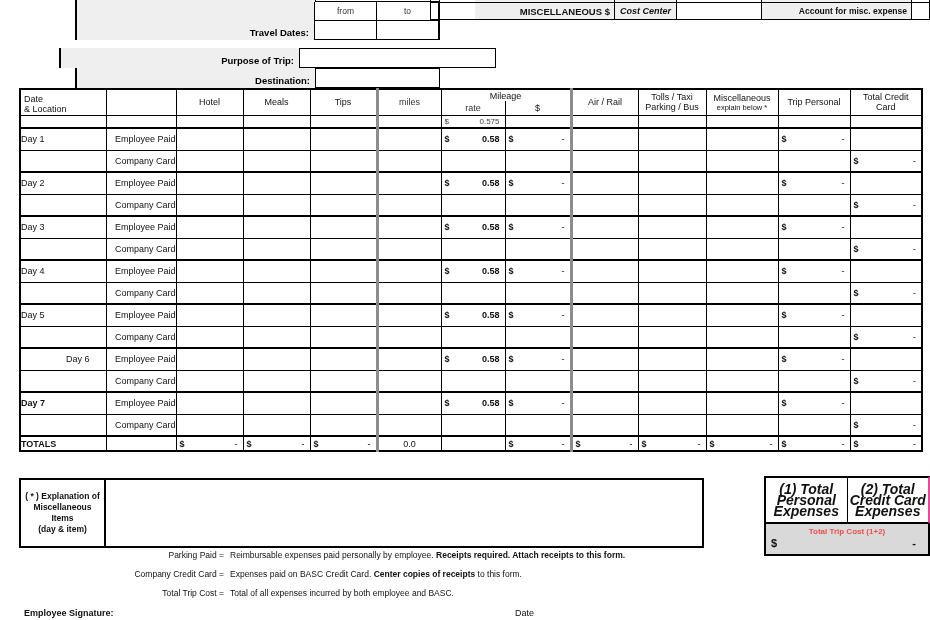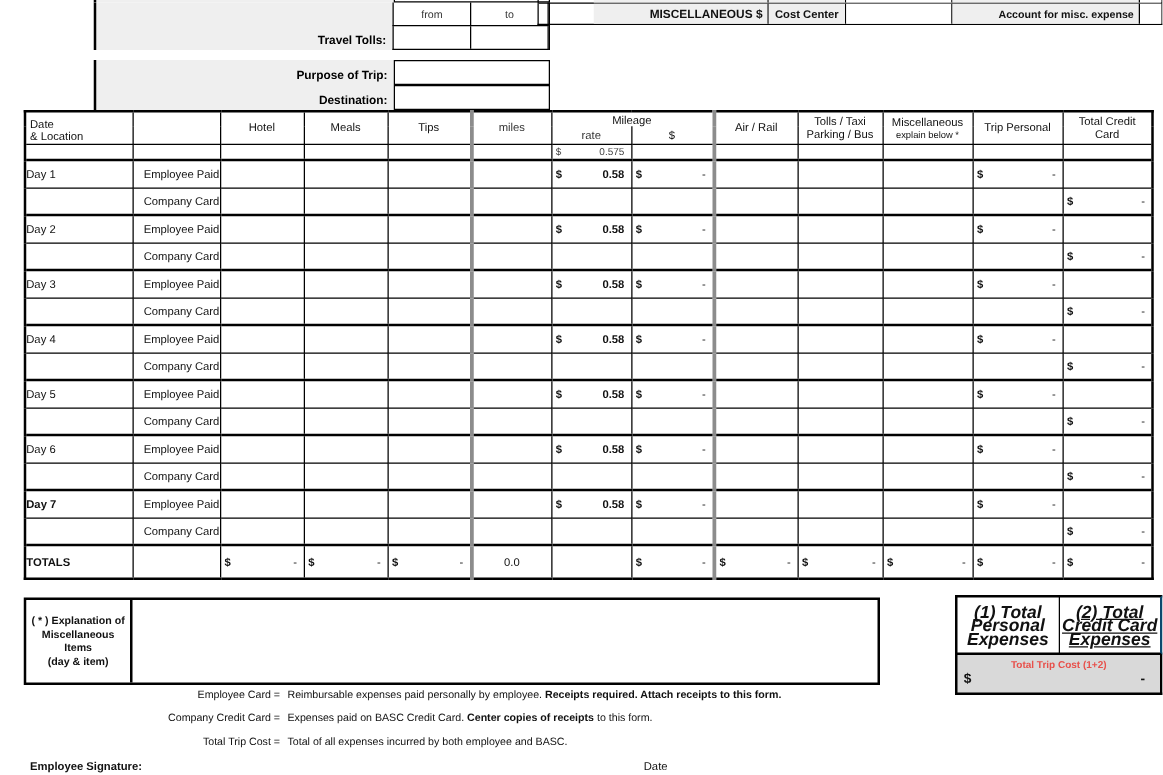--- a/index.html
+++ b/index.html
@@ -28,34 +28,34 @@
   #travel-dates-block { position:absolute; left:75px; top:2px; width:365px; height:38px; display:flex; }
   #travel-dates-block .tl-label { height:38px; border-bottom:0; }
   .td-grid { display:flex; flex-direction:column; width:125px; }
   .td-half { height:19px; border:1px solid #000; border-top:0; display:flex; }
   .td-cell { flex:1; border-right:1px solid #000; display:flex; align-items:center; justify-content:center; font-size:8.5px; color:#333; }
   .td-cell:last-child { border-right:0; }
   .td-blank { flex:1; border-right:1px solid #000; }
   .td-blank:last-child { border-right:0; }
   .td-tail { flex:1; border:1px solid #000; border-left:0; border-top:0;}
 
-  #purpose-row { position:absolute; left:75px; top:48px; display:flex; width:365px; height:20px;}
+  #purpose-row { position:absolute; left:59px; top:48px; display:flex; width:437px; height:20px;}
   #purpose-row .tl-label { height:20px; }
   #dest-row { position:absolute; left:75px; top:68px; display:flex; width:365px; height:20px;}
   #dest-row .tl-label { height:20px; }
 
   
   #top-right { position:absolute; left:430px; top:-14px; width:500px; }
   .tr-row { display:flex; height:17px; border:1px solid #000; border-top:0;padding-left:44px; }
   .tr-row:first-child { border-top:1px solid #000; }
   .tr-amtlabel { width:140px; background:#efefef; text-align:right; padding-right:4px;
      font-weight:bold; font-size:9.5px; display:flex; align-items:center; justify-content:flex-end;
      border-right:1px solid #000; }
   .tr-cc { width:62px; background:#efefef; font-weight:bold; font-size:9px;
-     display:flex; align-items:center; justify-content:center; border-right:1px solid #000; }
+     display:flex; align-items:center; justify-content:center; border-right:1px solid #000;font-style:italic; }
   .tr-in { width:85px; border-right:1px solid #000; background:#fff; }
   .tr-acct { width:150px; background:#efefef; font-weight:bold; font-size:8.5px;
      display:flex; align-items:center; justify-content:flex-end; padding-right:4px;
      border-right:1px solid #000; }
   .tr-in2 { flex:1; background:#fff; }
 
   
   #main-table {
     position:absolute; left:19px; top:88px;
     border-collapse:collapse;
@@ -98,21 +98,21 @@
     display:flex; flex-direction:column; align-items:center; justify-content:center;
     text-align:center; line-height:11px;
   }
   #expl-area { flex:1; }
 
   #sum-box { position:absolute; left:764px; top:476px; width:166px; height:114px; }
   .sum-top { display:flex; height:48px; }
   .sum-cell { flex:1; border:2px solid #000; border-right:1px solid #000;
      font-weight:bold; font-style:italic; font-size:14px; text-align:center;
      display:flex; align-items:center; justify-content:center; line-height:11px; background:#fff;}
-  .sum-cell:last-child { border-right:2px solid #0c4a6e; border-left:0;text-decoration:underline;}
+  .sum-cell:last-child { border-right:2px solid #ec4899; border-left:0;}
   .sum-bottom { height:32px; border:2px solid #000; border-top:0; background:#d9d9d9; position:relative;}
   #ttc-label { position:absolute; top:3px; left:0; right:0; text-align:center;
      color:#e8504b; font-weight:bold; font-size:8px; }
   #ttc-amt { position:absolute; bottom:5px; left:0; right:0; font-size:11px; font-weight:bold;}
   #ttc-amt .sym { float:left; padding-left:5px; }
   #ttc-amt .val { float:right; padding-right:12px; }
 
   
   #notes { position:absolute; left:0px; top:550px; width:700px; }
   .note { display:flex; margin-bottom:9px; font-size:8.5px; }
@@ -126,21 +126,21 @@
 </style>
 </head>
 <body>
 
 <div id="name-row">
   <div class="tl-label">NAME:</div>
   <div class="tl-field"></div>
 </div>
 
 <div id="travel-dates-block">
-  <div class="tl-label">Travel Tolls:</div>
+  <div class="tl-label">Travel Dates:</div>
   <div style="flex:1; display:flex;">
     <div class="td-grid">
       <div class="td-half">
         <div class="td-cell">from</div>
         <div class="td-cell">to</div>
       </div>
       <div class="td-half">
         <div class="td-blank"></div>
         <div class="td-blank"></div>
       </div>
@@ -487,21 +487,21 @@
         <td class="green"></td>
         <td class="gray-dark"></td>
         <td class="green thick-r">
           <div class="money">
             <span class="sym">$</span>
             <span class="val">-</span>
           </div>
         </td>
       </tr>
       <tr>
-        <td class="daycell thick-l thick-t" style="height:22px;">Day 6</td>
+        <td class="daycell thick-l thick-t" style="height:22px;padding-left:45px;">Day 6</td>
         <td class="green paylabel thick-t">Employee Paid</td>
         <td class="thick-t"></td>
         <td class="thick-t"></td>
         <td class="thick-t"></td>
         <td class="gray-sep thick-t"></td>
         <td class="thick-t">
           <div class="money">
             <span class="sym">$</span>
             <span class="val" style="font-weight:bold">0.58</span>
           </div>
@@ -587,21 +587,21 @@
         <td class="green"></td>
         <td class="gray-dark"></td>
         <td class="green thick-r">
           <div class="money">
             <span class="sym">$</span>
             <span class="val">-</span>
           </div>
         </td>
       </tr>
       <tr>
-        <td class="daycell thick-l thick-t thick-b" style="height:27px;font-weight:bold;vertical-align:middle;">TOTALS</td>
+        <td class="daycell thick-l thick-t thick-b" style="height:15px;font-weight:bold;vertical-align:middle;">TOTALS</td>
         <td class="lightgray thick-t thick-b"></td>
         <td class="thick-t thick-b">
           <div class="money">
             <span class="sym">$</span>
             <span class="val">-</span>
           </div>
         </td>
         <td class="thick-t thick-b">
           <div class="money">
             <span class="sym">$</span>
@@ -675,21 +675,21 @@
     <div id="ttc-label">Total Trip Cost (1+2)</div>
     <div id="ttc-amt">
       <span class="sym">$</span>
       <span class="val">-</span>
     </div>
   </div>
 </div>
 
 <div id="notes">
     <div class="note">
-      <div class="note-k">Employee Card  =</div>
+      <div class="note-k">Parking Paid  =</div>
       <div class="note-v">Reimbursable expenses paid personally by employee. <b>Receipts required. Attach receipts to this form.</b></div>
     </div>
     <div class="note">
       <div class="note-k">Company Credit Card  =</div>
       <div class="note-v">Expenses paid on BASC Credit Card. <b>Center copies of receipts</b> to this form.</div>
     </div>
     <div class="note">
       <div class="note-k">Total Trip Cost  =</div>
       <div class="note-v">Total of all expenses incurred by both employee and BASC.<b></b></div>
     </div>

